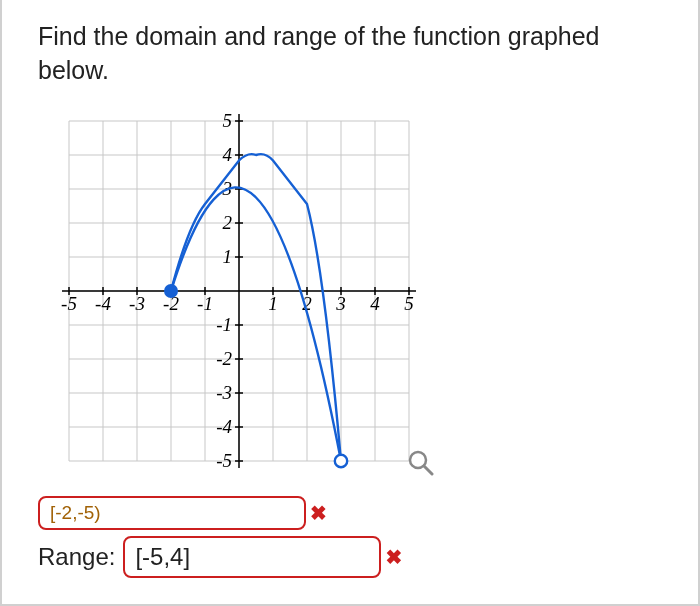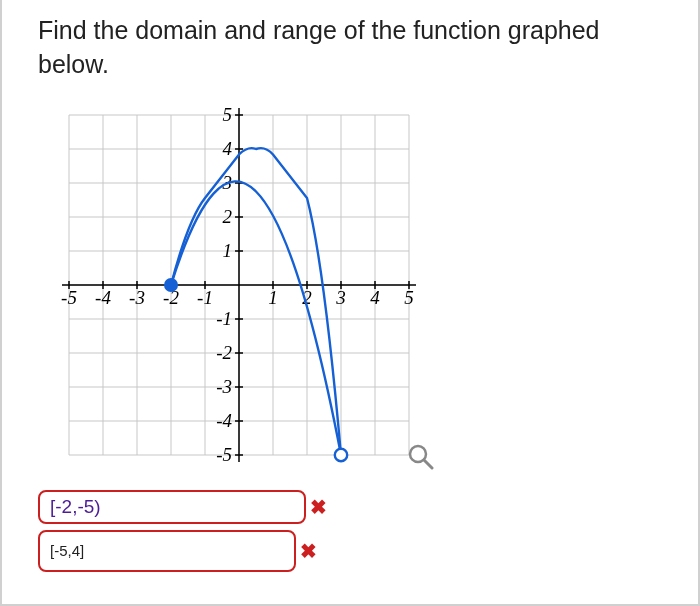--- a/index.html
+++ b/index.html
@@ -8,21 +8,21 @@
     font-family: Arial, Helvetica, sans-serif;
     background: #fff;
     width: 700px;
     height: 606px;
     border-left: 2px solid #d0d0d0;
     border-right: 2px solid #d0d0d0;
     border-bottom: 2px solid #d0d0d0;
     padding: 0;
   }
   .wrap {
-    padding: 14px 36px 0 36px;
+    padding: 20px 36px 0 36px;
   }
   .question {
     font-size: 25px;
     color: #222;
     line-height: 1.35;
     margin-bottom: 18px;
   }
   .chart-area {
     margin-left: 2px;
     margin-bottom: 20px;
@@ -41,28 +41,28 @@
     margin-right: 8px;
   }
   .answer-row.domain input {
     width: 268px;
     height: 34px;
     border: 2px solid #cc1f1f;
     border-radius: 8px;
     font-size: 19px;
     padding: 4px 10px;
     font-family: Arial, Helvetica, sans-serif;
-    color: #4c1d95;
+    color: #a16207;
   }
   .answer-row.range input {
     width: 258px;
     height: 42px;
     border: 2px solid #cc1f1f;
     border-radius: 8px;
-    font-size: 15px;
+    font-size: 24px;
     padding: 4px 10px;
     font-family: Arial, Helvetica, sans-serif;
     color: #222;
   }
   .wrong-mark {
     color: #cc1f1f;
     font-size: 20px;
     font-weight: bold;
     margin-left: 4px;
   }
@@ -177,18 +177,19 @@
       </g>
     </svg>
   </div>
 
   <div class="answers">
     <div class="answer-row domain">
       <input type="text" value="[-2,-5)" style="">
       <span class="wrong-mark">✖</span>
     </div>
     <div class="answer-row range">
+      <span class="answer-label">Range:</span>
       <input type="text" value="[-5,4]" style="">
       <span class="wrong-mark">✖</span>
     </div>
   </div>
 
 </div>
 
 </body></html>

